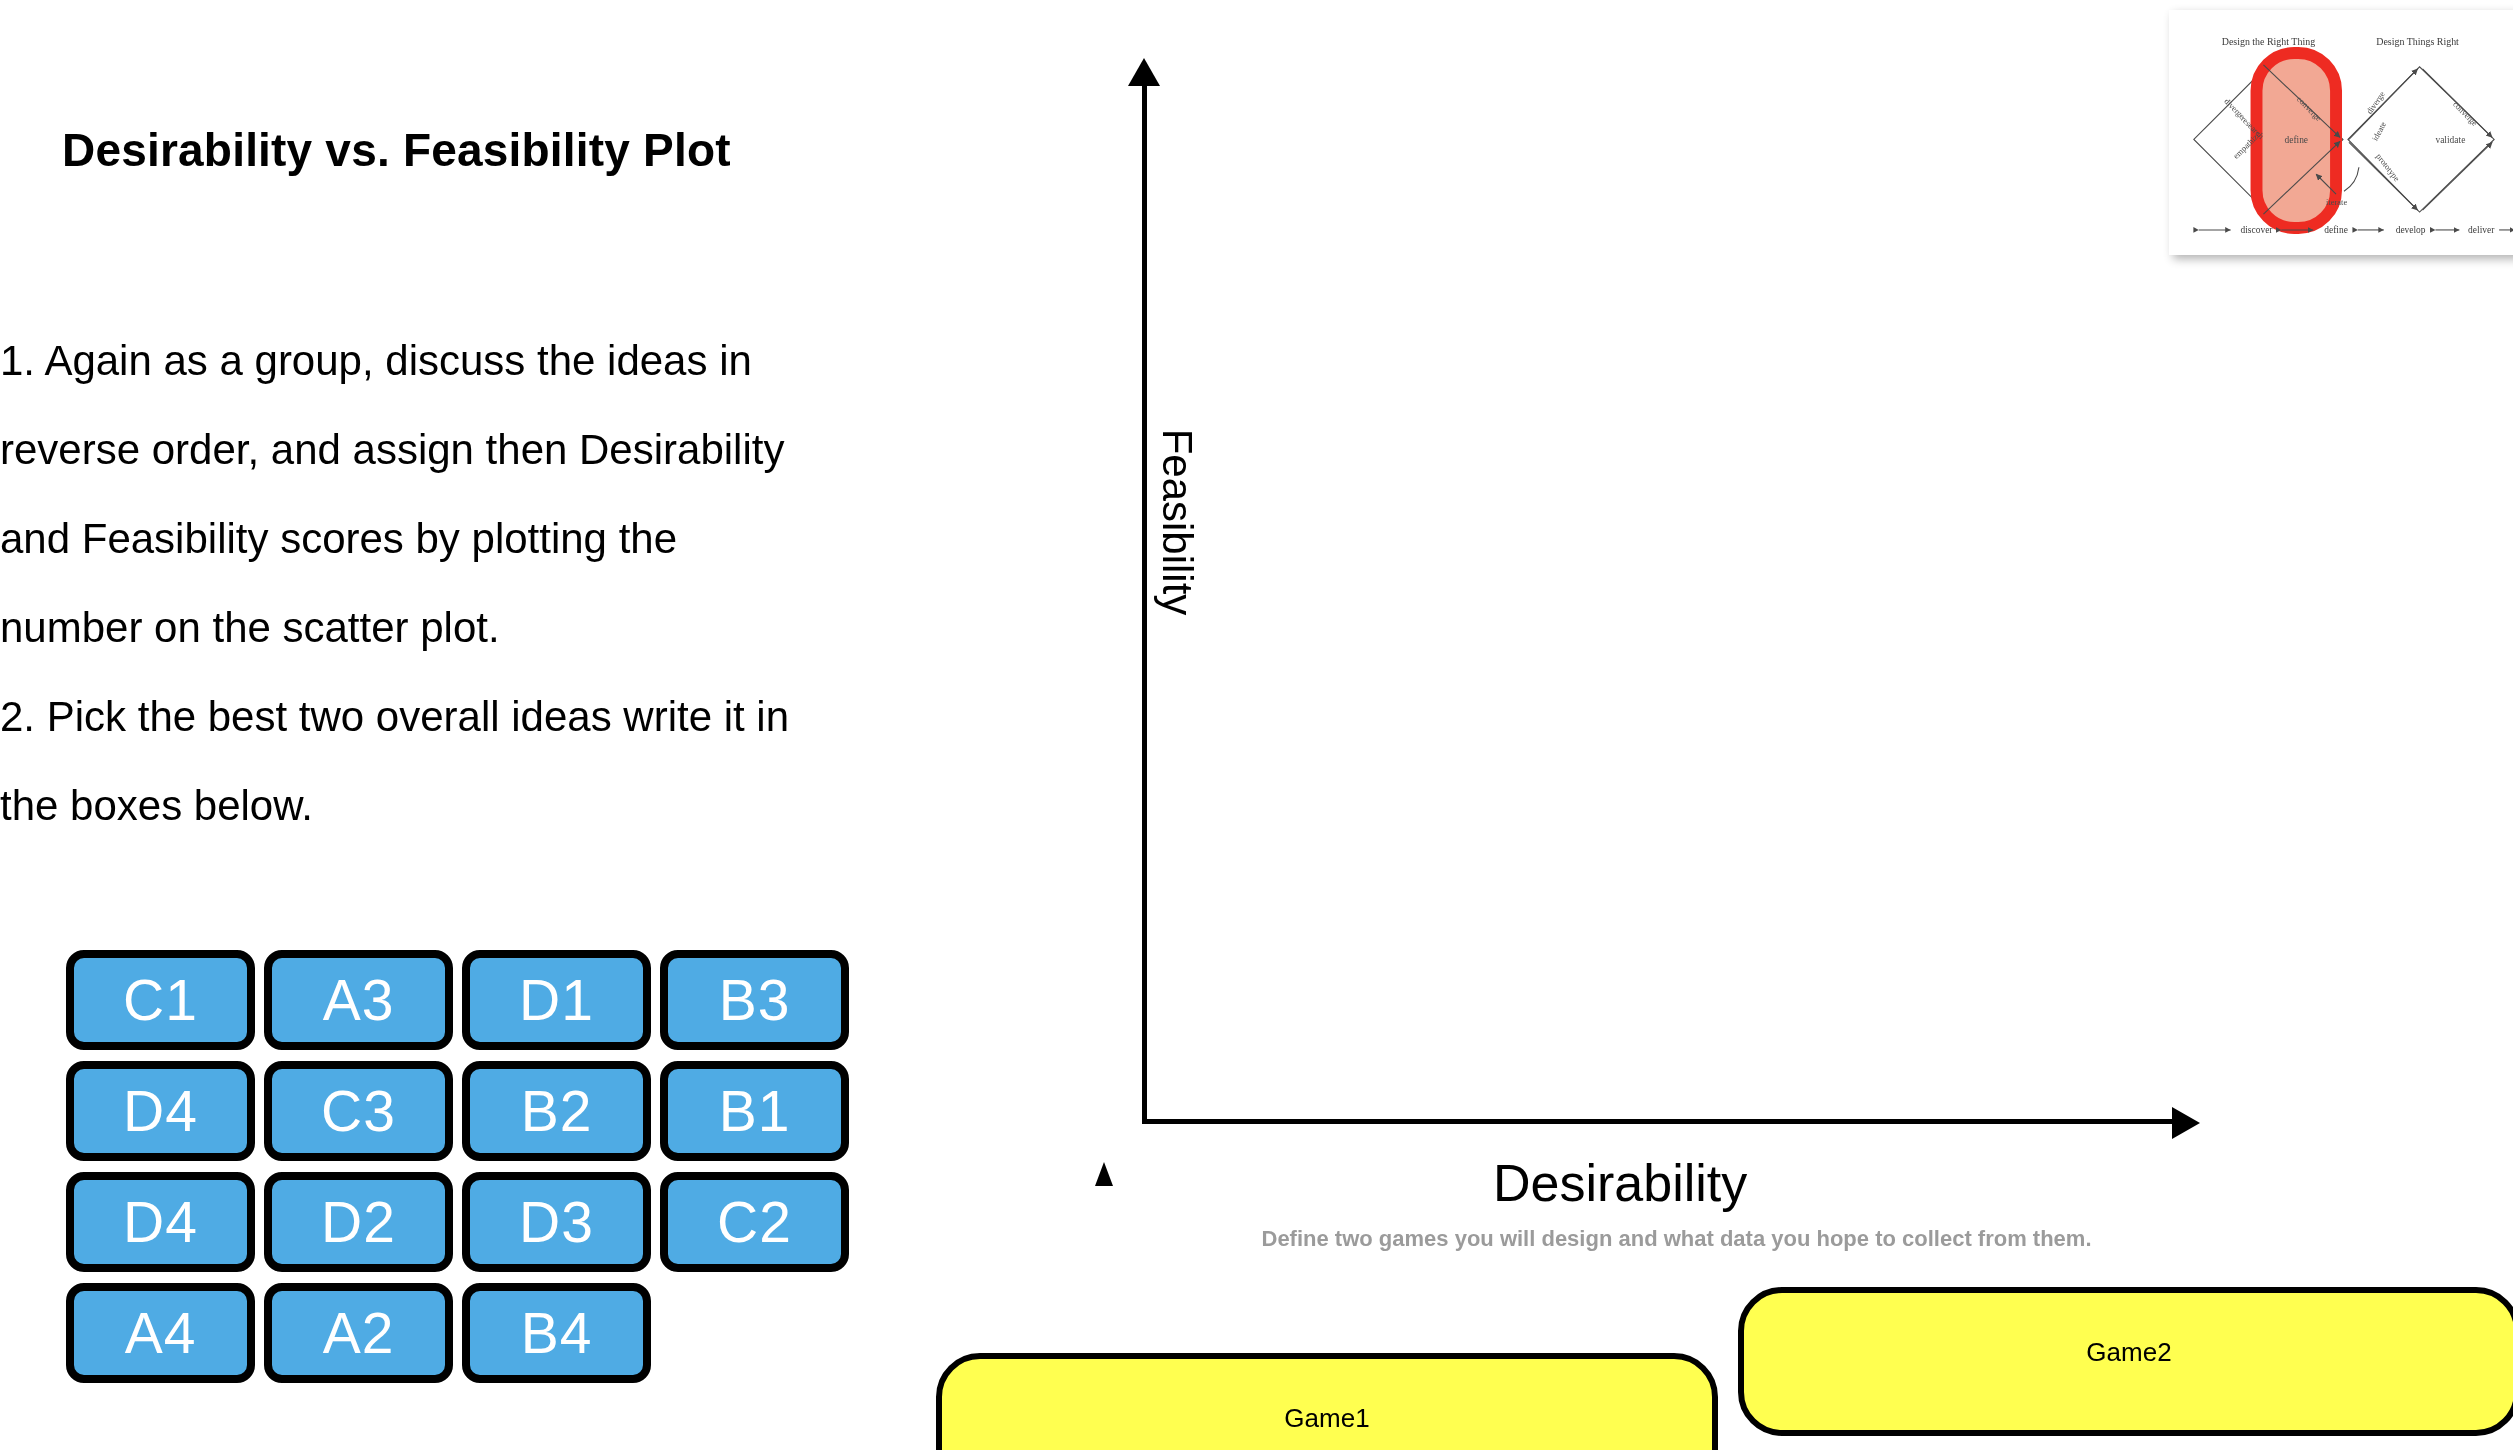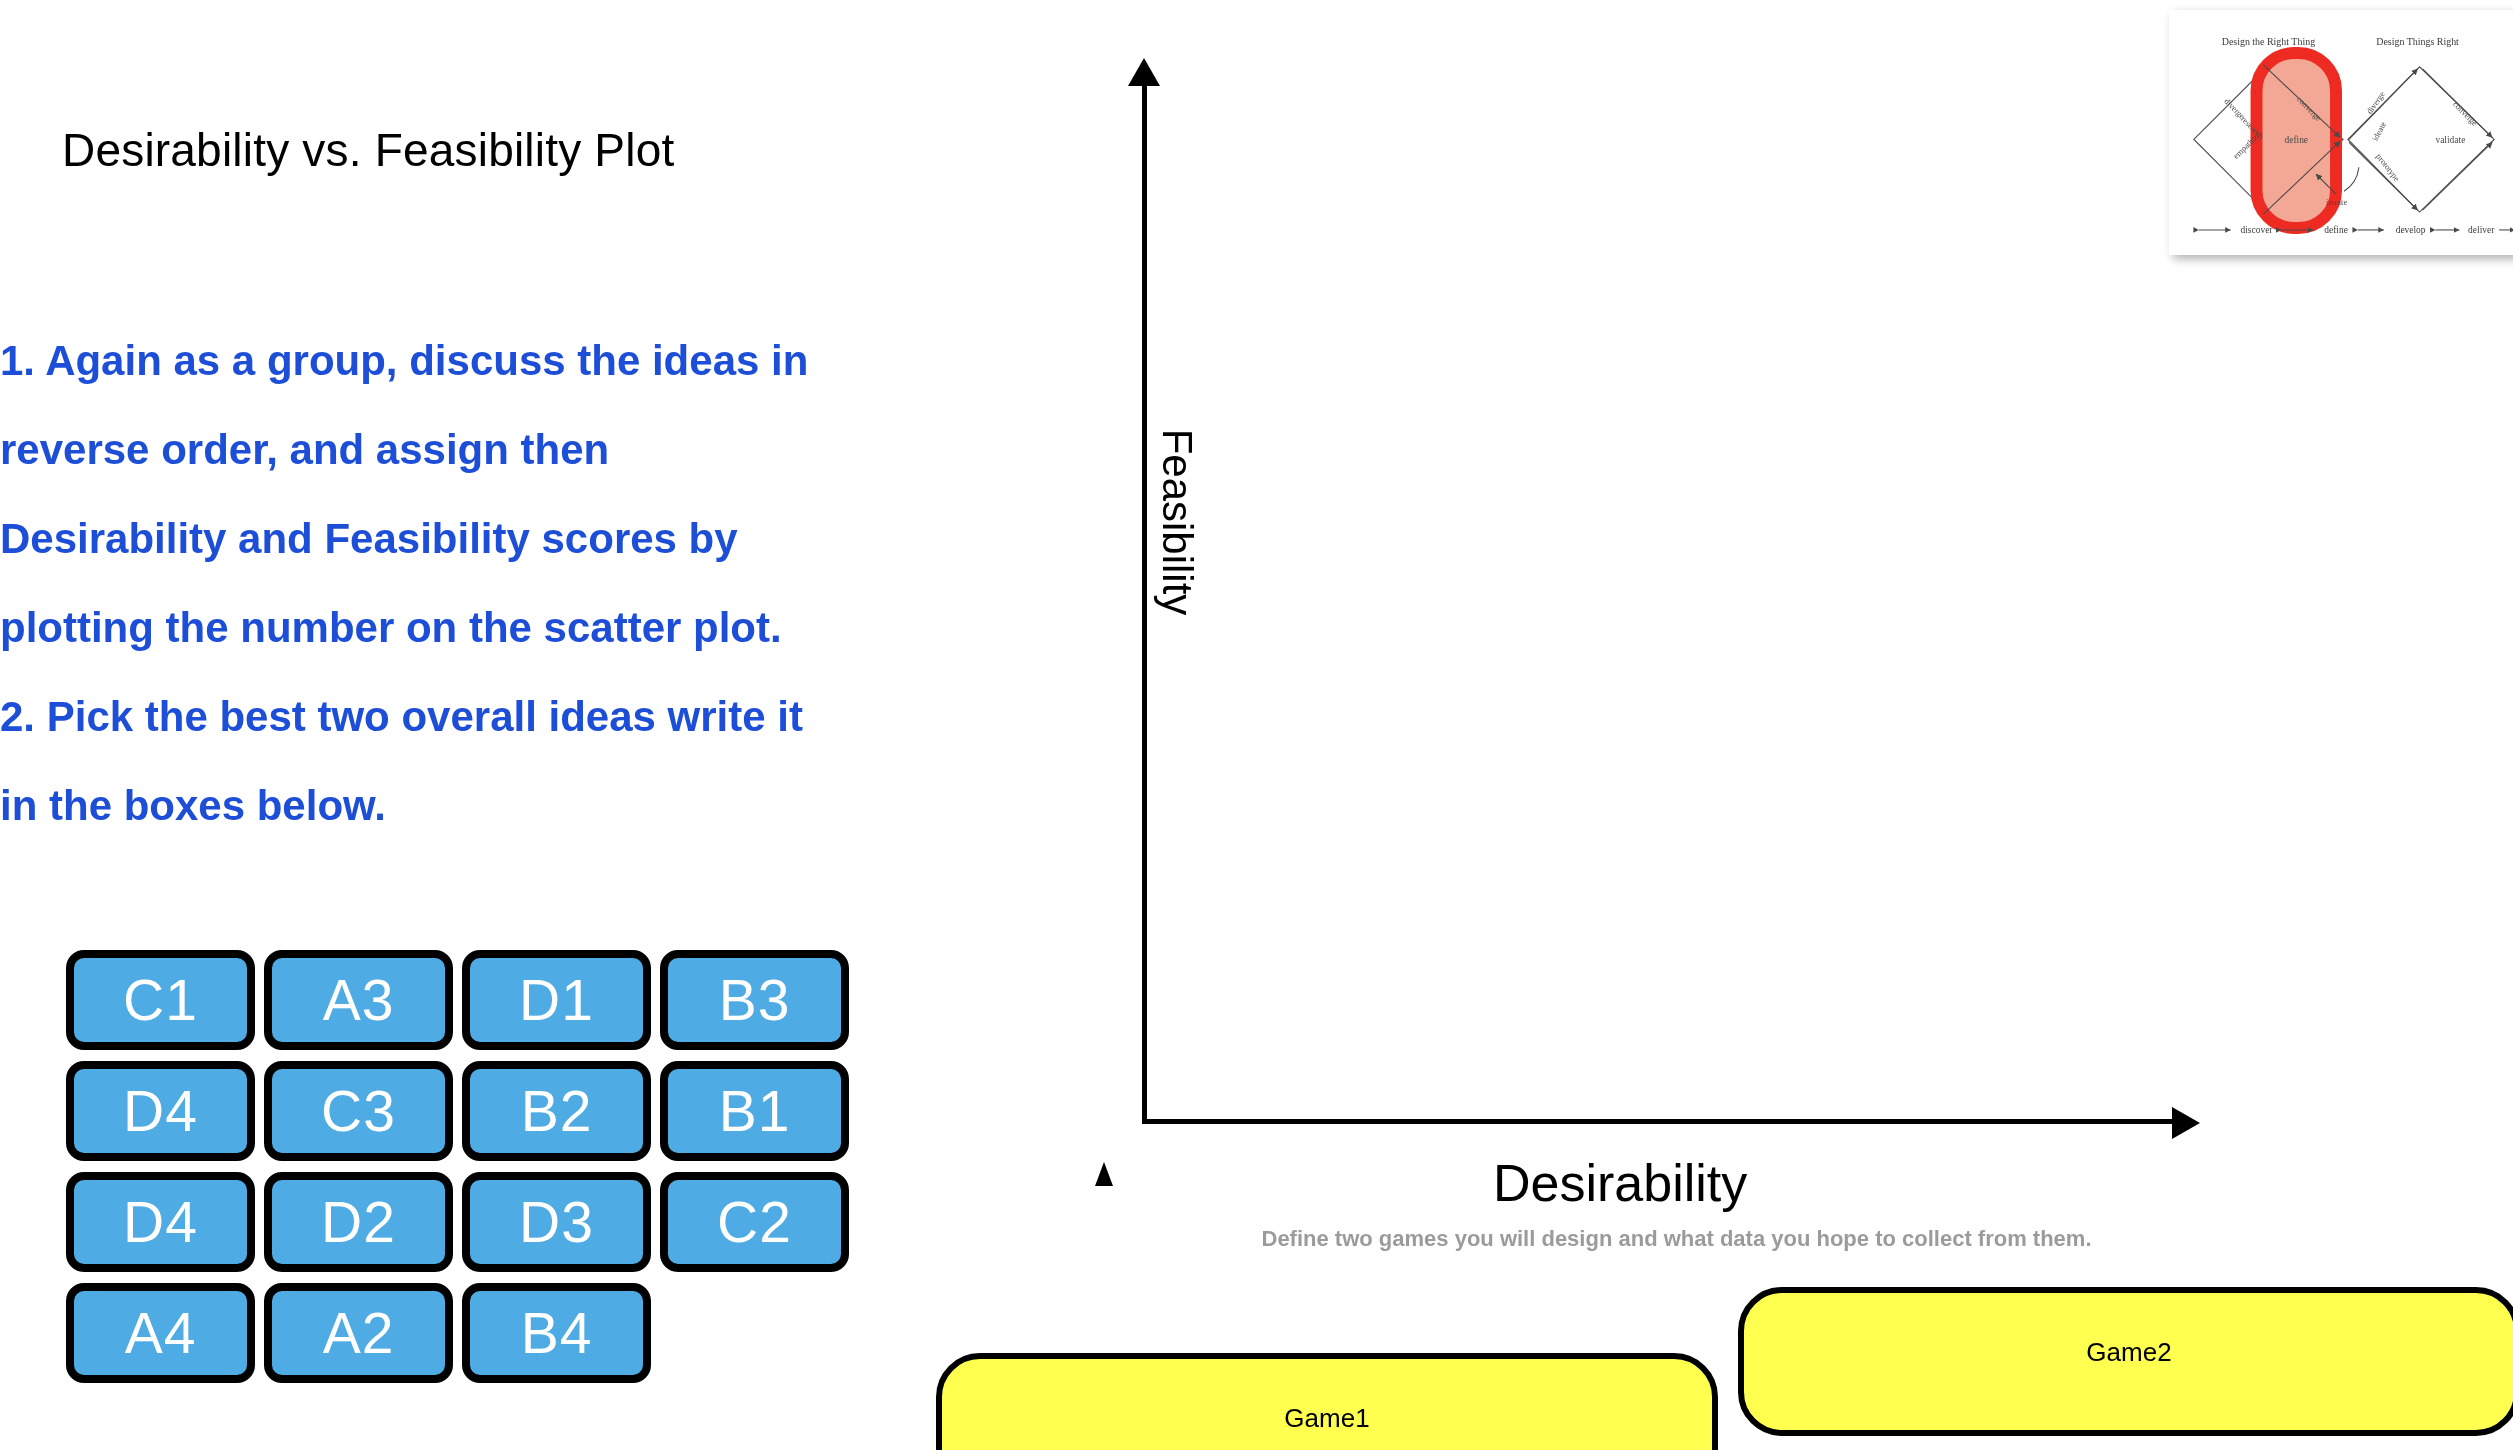--- a/index.html
+++ b/index.html
@@ -17,34 +17,33 @@
     background: #ffffff;
     overflow: hidden;
   }
 
   
   #slide-title {
     position: absolute;
     left: 62px;
     top: 123px;
     font-size: 46px;
-    font-weight: normal;
+    font-weight: bold;
     color: #000000;
     letter-spacing: 0.2px;
     white-space: nowrap;
   }
   #instructions {
     position: absolute;
     left: 0px;
     top: 316px;
     width: 816px;
     font-size: 42px;
     line-height: 89px;
-    color: #1d4ed8;
-    font-weight: bold;
+    color: #000000;
   }
   #instructions .para {
     margin: 0;
   }
 
   
   #idea-grid {
     position: absolute;
     left: 66px;
     top: 950px;

